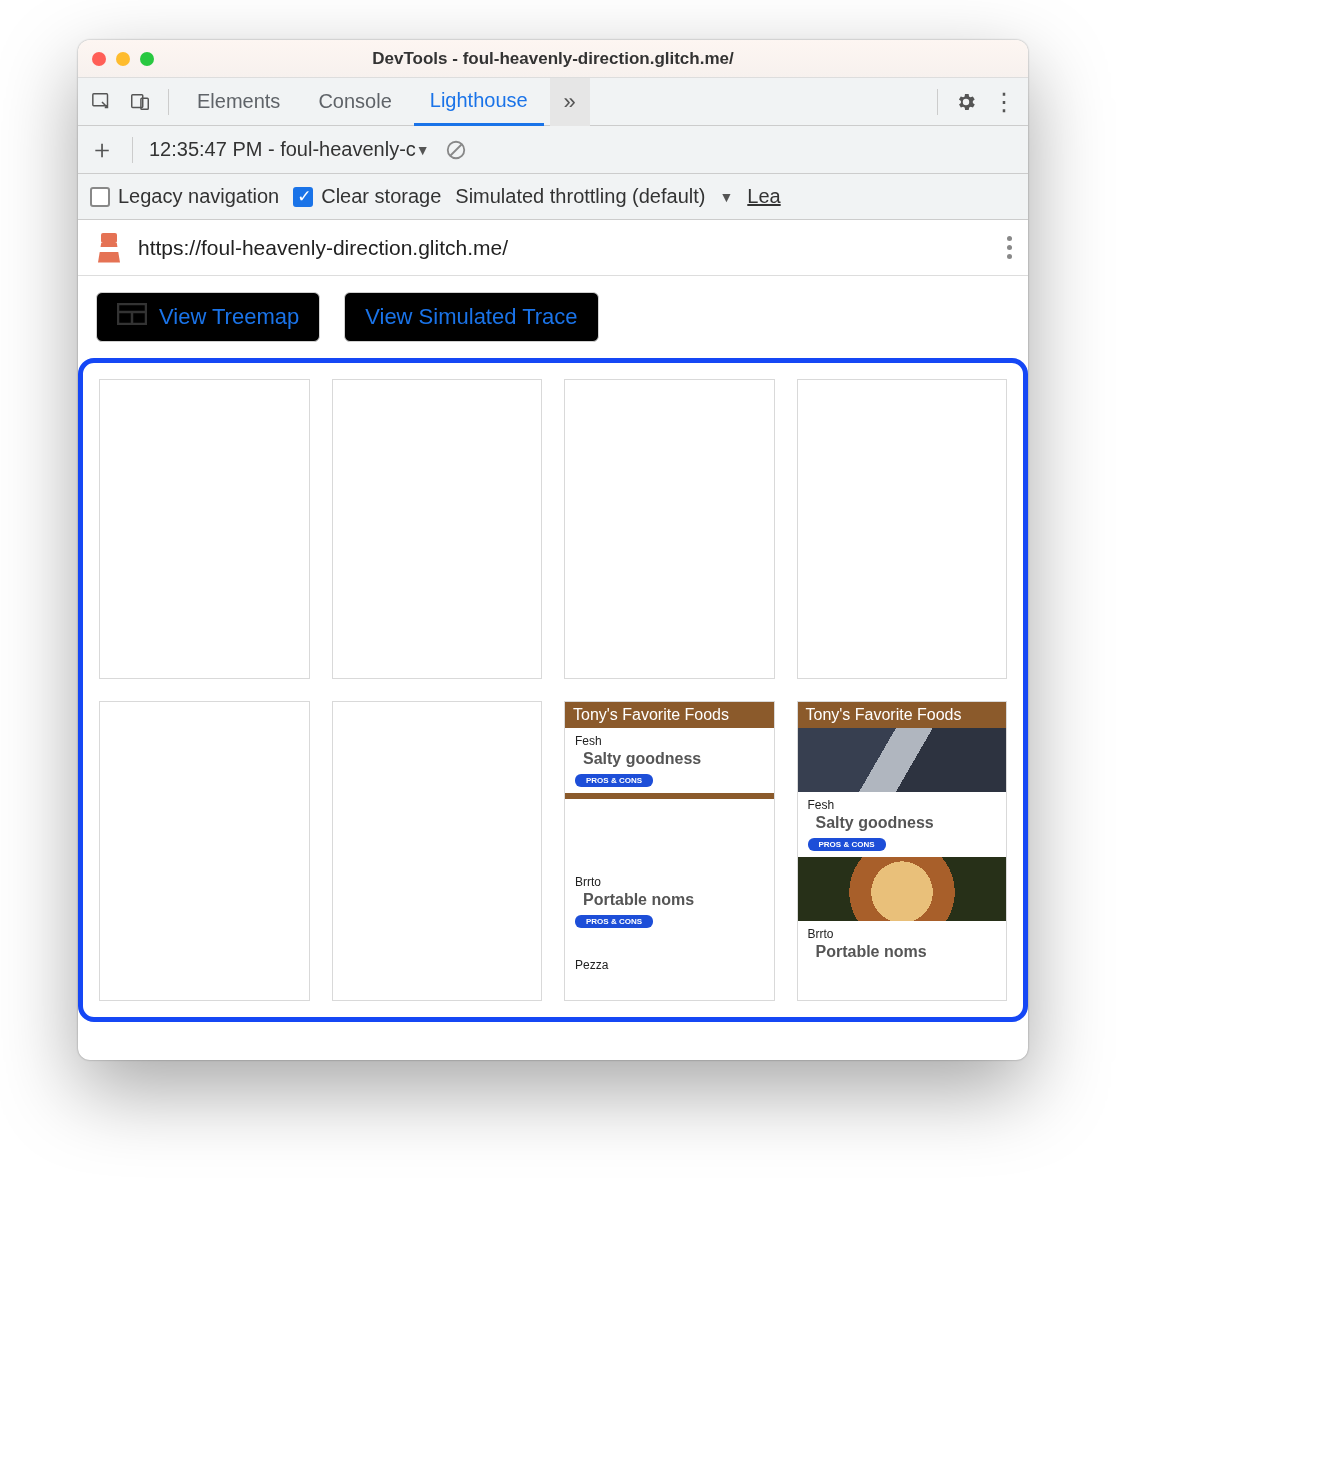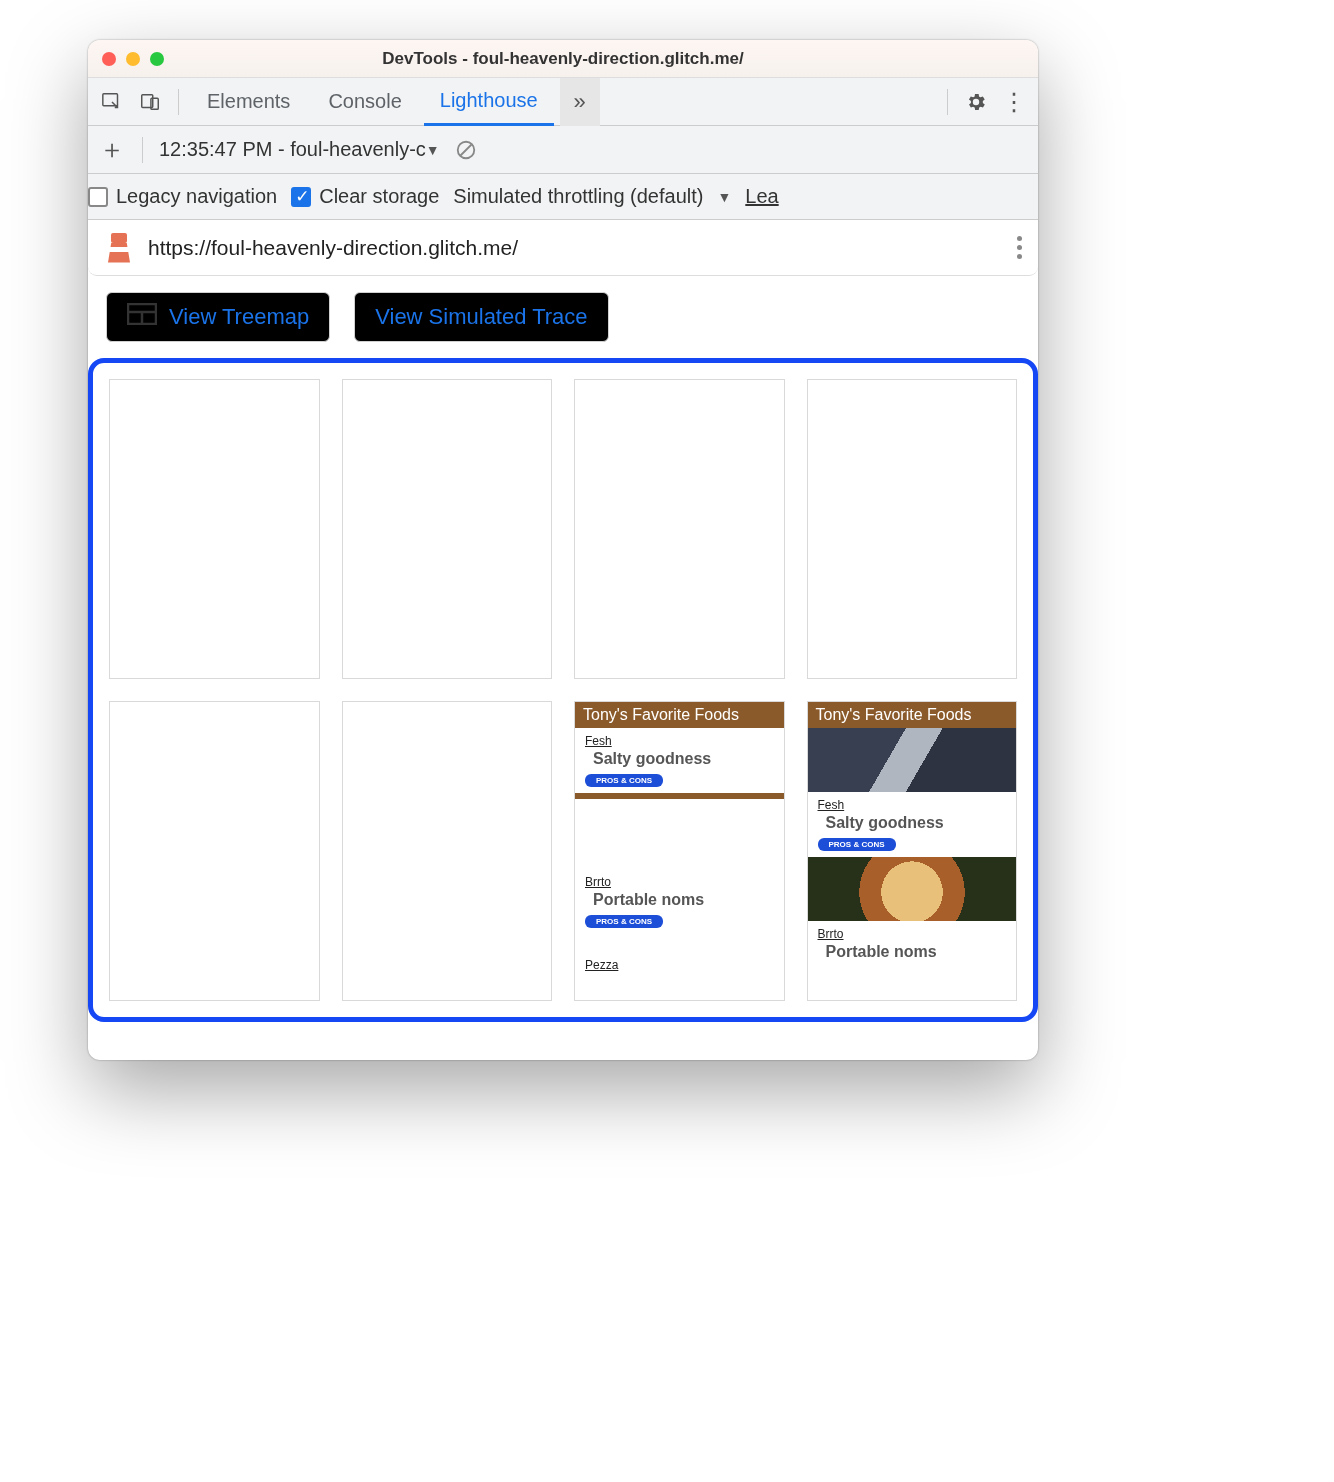--- a/index.html
+++ b/index.html
@@ -6,21 +6,21 @@
   body {
     font-family: -apple-system, BlinkMacSystemFont, "Segoe UI", Helvetica, Arial, sans-serif;
     background: #fff;
     width: 1334px;
     height: 1482px;
     position: relative;
   }
   .window {
     position: absolute;
     top: 40px;
-    left: 88px;
+    left: 78px;
     width: 950px;
     height: 1020px;
     background: #fff;
     border-radius: 12px;
     box-shadow: 0 30px 80px rgba(0,0,0,0.35), 0 0 2px rgba(0,0,0,0.4);
     overflow: hidden;
   }
   .titlebar {
     height: 38px;
     background: linear-gradient(#fdf6f2,#f7f1ee);
@@ -66,30 +66,30 @@
   }
   .plus{font-size:26px;color:#555;width:28px;text-align:center;}
   .dropdown{
     display:flex;align-items:center;font-size:20px;color:#333;
     max-width:320px;overflow:hidden;white-space:nowrap;
   }
   .dropdown .tri{font-size:14px;color:#555;}
   .clearicon svg{width:22px;height:22px;stroke:#888;fill:none;stroke-width:2;}
   .optbar{
     height:46px;background:#f1f3f4;border-bottom:1px solid #ccc;
-    display:flex;align-items:center;padding:0 0;gap:14px;font-size:20px;color:#333;
+    display:flex;align-items:center;padding:0 12px;gap:14px;font-size:20px;color:#333;
     overflow:hidden;white-space:nowrap;
   }
   .cbwrap{display:flex;align-items:center;gap:8px;}
   .cb{width:20px;height:20px;border:2px solid #888;border-radius:3px;background:#fff;}
   .cb.checked{background:#1a73e8;border-color:#1a73e8;position:relative;}
   .cb.checked::after{content:"✓";color:#fff;position:absolute;top:-3px;left:2px;font-size:17px;}
   .urlline{
     height:56px;border-bottom:1px solid #ddd;
-    display:flex;align-items:center;padding:0 16px;gap:14px;font-size:21px;color:#222;border-radius:9px;
+    display:flex;align-items:center;padding:0 16px;gap:14px;font-size:21px;color:#222;
   }
   .lhicon{width:30px;height:30px;position:relative;}
   .lhicon .top{position:absolute;top:0;left:7px;width:16px;height:10px;background:#e57254;border-radius:2px;}
   .lhicon .body{position:absolute;top:10px;left:4px;width:22px;height:20px;background:#e57254;clip-path:polygon(15% 0,85% 0,100% 100%,0 100%);}
   .lhicon .stripe{position:absolute;top:14px;left:2px;width:26px;height:5px;background:#fff;}
   .vdots{margin-left:auto;display:flex;flex-direction:column;gap:4px;}
   .vdots span{width:5px;height:5px;border-radius:50%;background:#888;}
   .actions{display:flex;gap:24px;padding:16px 18px;}
   .actbtn{
     border:1px solid #d0d0d0;border-radius:6px;padding:10px 20px;
@@ -97,21 +97,21 @@
     background:#000000;
   }
   .treemap-ic svg{width:30px;height:22px;stroke:#333;fill:none;stroke-width:2.5;}
   .filmstrip-box{
     margin:0 0 0 0;border:5px solid #1547f5;border-radius:16px;
     padding:16px;display:grid;grid-template-columns:repeat(4,1fr);gap:22px;
   }
   .frame{border:1px solid #d9d9d9;background:#fff;height:300px;overflow:hidden;}
   .thead{background:#8b5a2b;color:#fff;font-size:16px;padding:4px 8px;font-weight:500;}
   .card{padding:6px 10px;font-size:12px;color:#222;}
-  .card .t{font-weight:500;text-decoration:underline;}
+  .card .t{font-weight:500;}
   .card .s{font-size:16px;color:#555;margin:2px 8px 4px;font-weight:bold;}
   .pcbtn{display:inline-block;background:#1d4ed8;color:#fff;font-size:8px;font-weight:600;padding:2px 11px;border-radius:6px;}
   .foodimg{height:64px;background:#555;}
   .foodimg.fish{background:linear-gradient(120deg,#373f50 0 40%,#b0b6bf 40% 55%,#2d3340 55% 100%);}
   .foodimg.burrito{background:radial-gradient(circle at 50% 55%,#e9c07a 0 28%,#a85f2a 28% 48%,#273018 48% 100%);}
   .foodimg.thin{height:6px;background:#8b5a2b;}
   .lea{text-decoration:underline;}
 </style>
 </head>
 <body>

